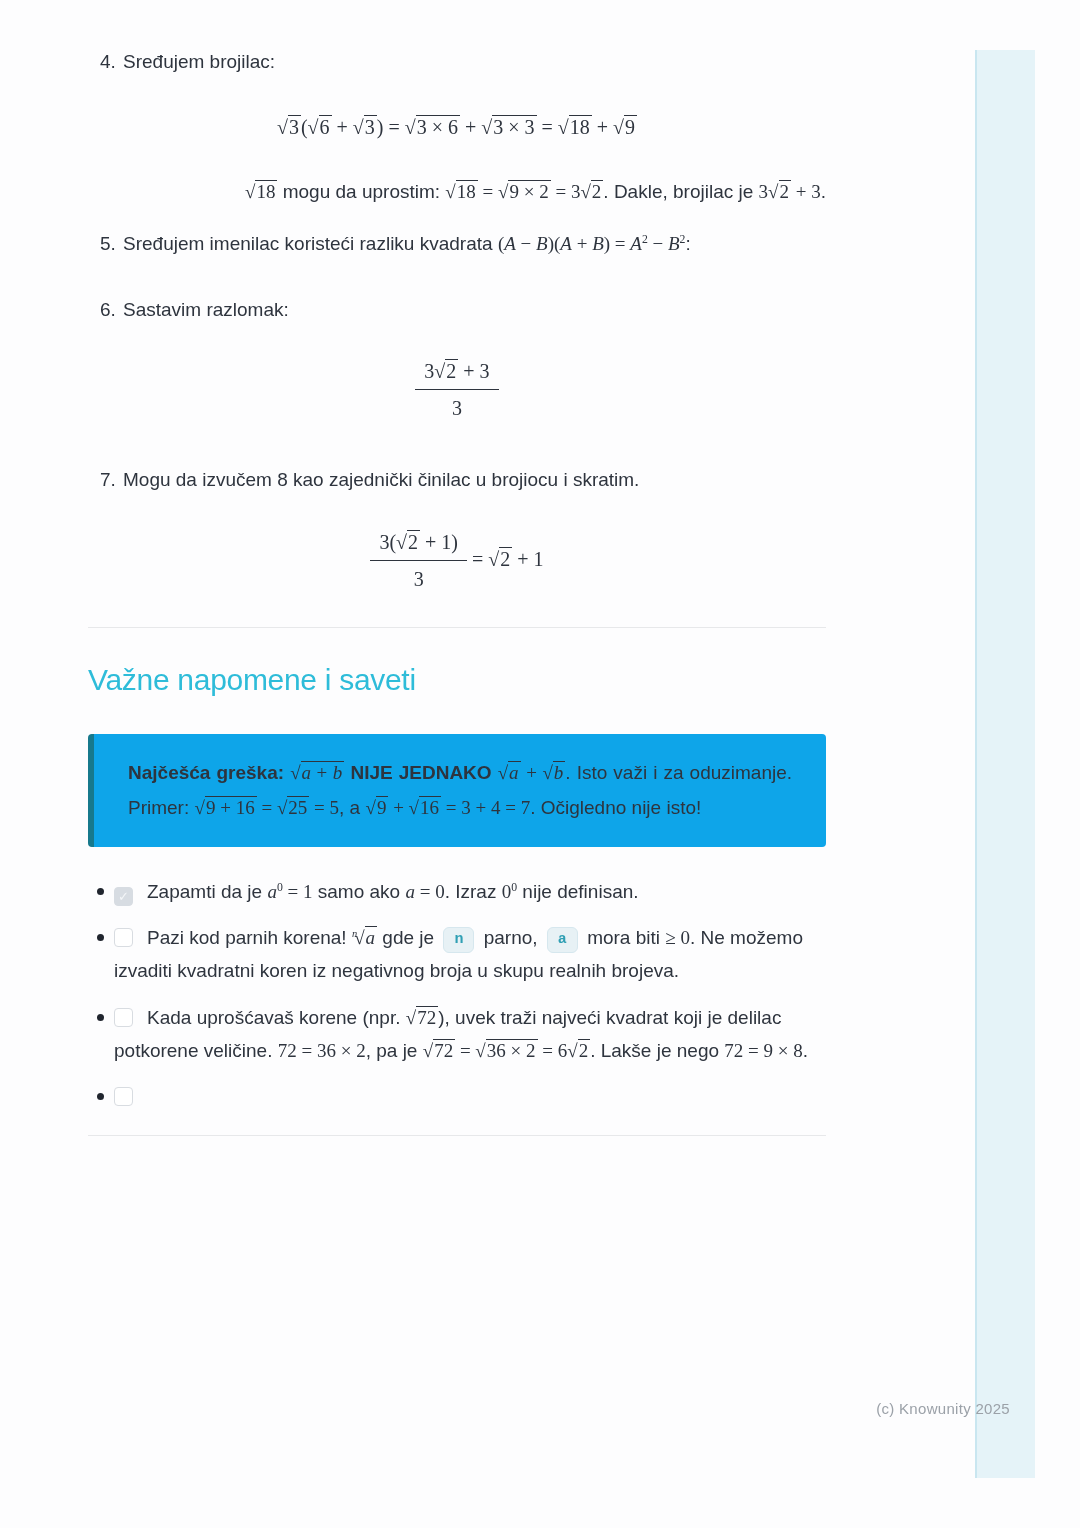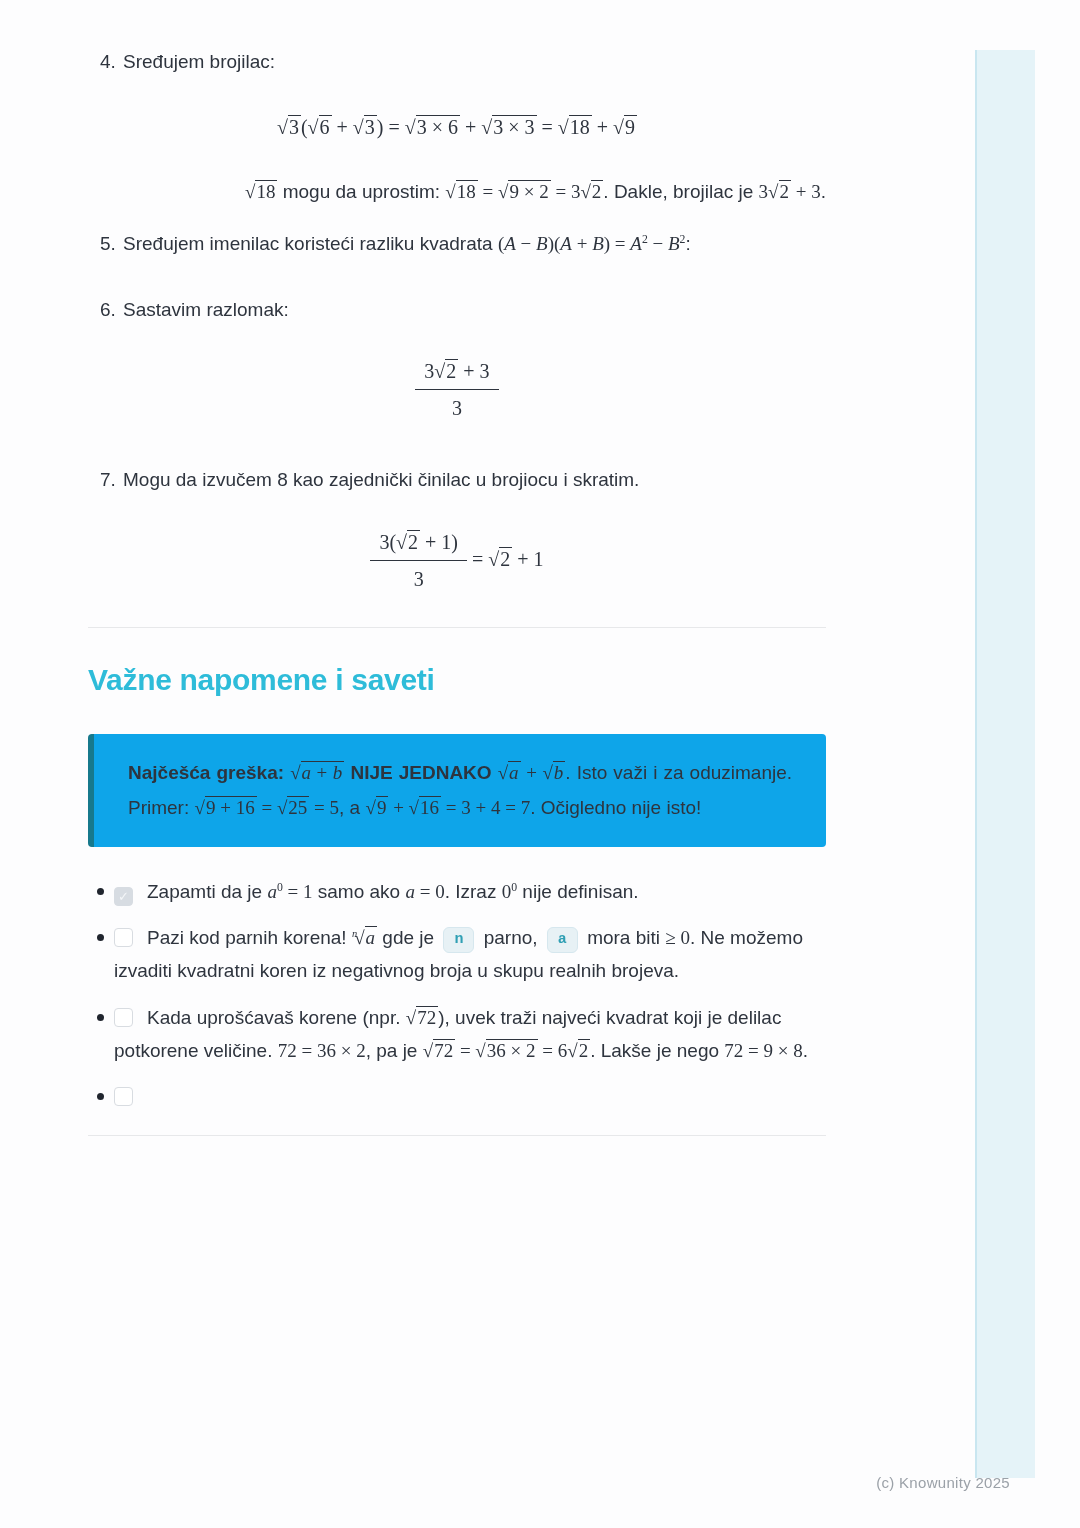--- a/index.html
+++ b/index.html
@@ -42,21 +42,21 @@
   .mt24{margin-top:24px;}
   .mt38{margin-top:38px;}
   .mt44{margin-top:44px;}
 
   .conclusion{margin:36px 0 0;font-style:italic;line-height:1.55;}
 
   .divider{border:none;height:1px;background:#e7e8ea;margin:28px 0 0;width:738px;}
   .divider.bottom{margin-top:22px;}
 
   .section-title{
-    margin:34px 0 0;font-size:30px;line-height:1.2;font-weight:700;
+    margin:34px 0 0;font-size:30px;line-height:1.2;font-weight:400;
     color:#2ebcd9;letter-spacing:-0.3px;
   }
 
   .callout{
     margin-top:36px;background:#0ea5e9;border-left:6px solid #17798c;
     border-radius:4px;padding:22px 34px;
   }
   .callout-text{margin:0;line-height:1.8;text-align:justify;}
   .callout-text strong{font-weight:700;}
 
@@ -70,21 +70,21 @@
   .tip{position:relative;padding-left:26px;margin:0 0 13px;line-height:1.75;}
   .dot{position:absolute;left:9px;top:13px;width:7px;height:7px;border-radius:50%;background:#20252e;}
   .checkbox{
     display:inline-block;width:19px;height:19px;border-radius:4px;box-sizing:border-box;
     vertical-align:-3px;margin-right:14px;background:#fff;border:1.5px solid #d8dce1;
     text-align:center;font-size:13px;line-height:17px;color:#f4f6f8;
   }
   .checkbox.checked{background:#d7dce2;border-color:#d7dce2;}
 
   .footer{
-    position:absolute;top:1474px;right:70px;z-index:3;
+    position:absolute;top:1400px;right:70px;z-index:3;
     font-size:15px;color:#9ba1a8;letter-spacing:0.3px;
   }
 </style>
 </head>
 <body>
 
 <div class="page">
   <div class="rightbar"></div>
 
   <main class="content">

